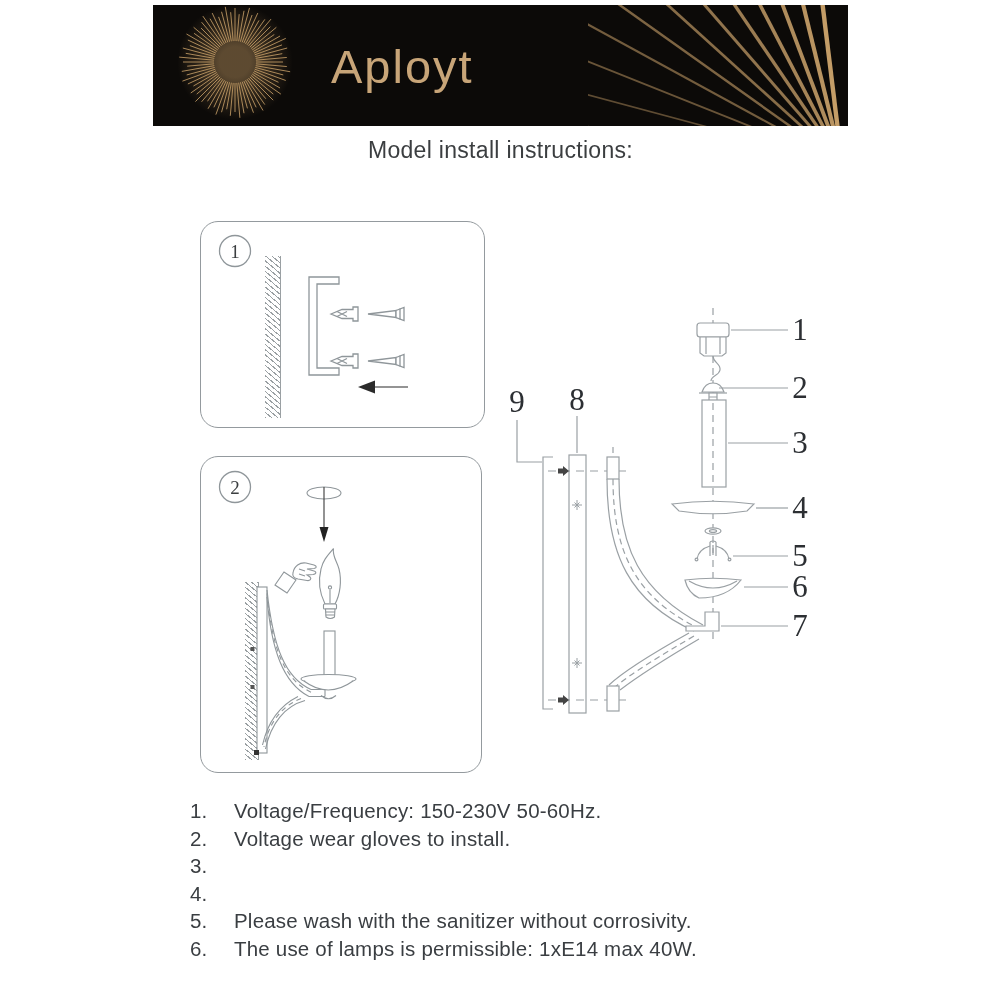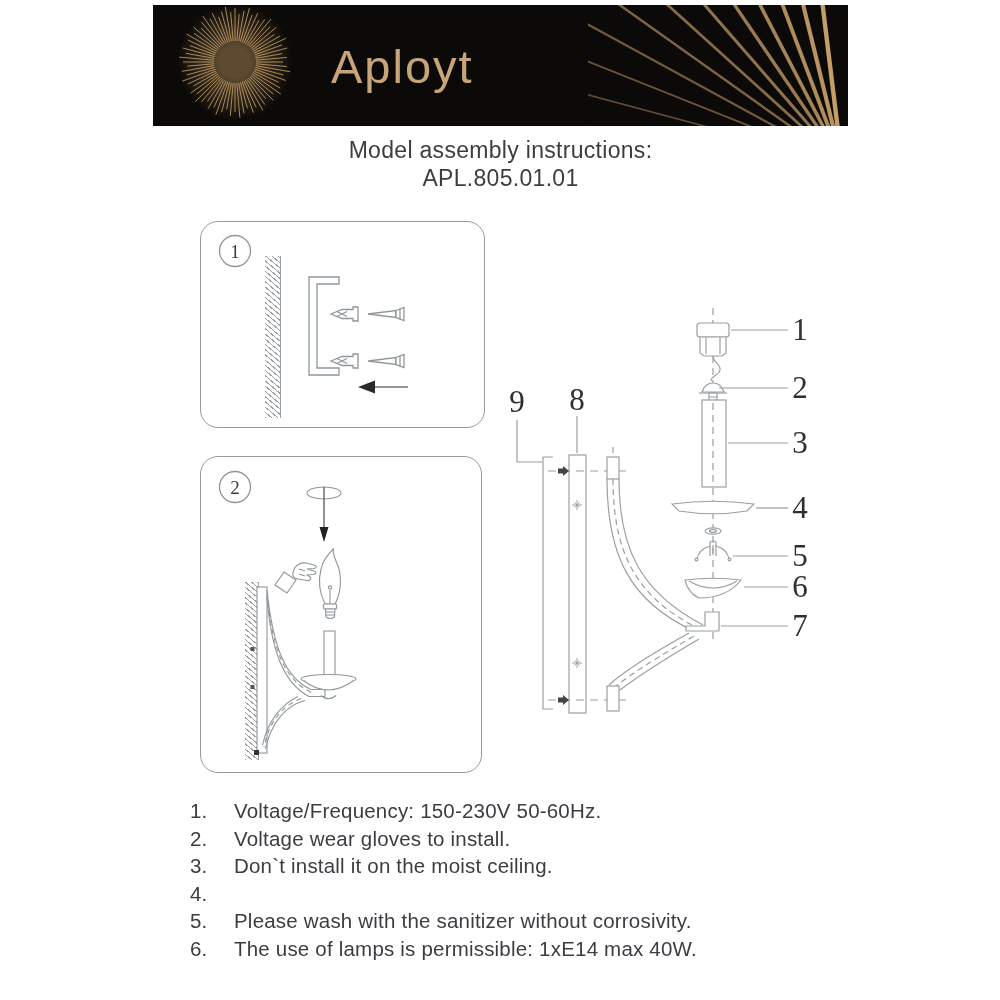--- a/index.html
+++ b/index.html
@@ -128,22 +128,21 @@
         <line x1="254" y1="158" x2="-64.54597640330252" y2="-130.83985340888574" stroke="#c49d67" stroke-width="2.72" opacity="0.6699999999999999"></line>
         <line x1="254" y1="158" x2="-96.50495216327823" y2="-91.090904107352" stroke="#c49d67" stroke-width="2.4400000000000004" opacity="0.615"></line>
         <line x1="254" y1="158" x2="-123.5326794340317" y2="-47.83749891446081" stroke="#c49d67" stroke-width="2.16" opacity="0.56"></line>
         <line x1="254" y1="158" x2="-145.24890555879279" y2="-1.688169286601152" stroke="#c49d67" stroke-width="1.88" opacity="0.505"></line>
         <line x1="254" y1="158" x2="-161.34810530429934" y2="46.70781060591597" stroke="#c49d67" stroke-width="1.6" opacity="0.44999999999999996"></line>
         <line x1="254" y1="158" x2="-171.60377929034928" y2="96.66955850662995" stroke="#c49d67" stroke-width="1.3200000000000003" opacity="0.395"></line>
       </svg>
   </div>
 
   <div class="title-block">
-    <div class="title-line">Model assembly instructions:</div>
-    <div class="title-line">APL.805.01.01</div>
+    <div class="title-line">Model install instructions:</div>
   </div>
 
   <div class="panel" id="panel1">
     <div class="hatch" id="hatch1"></div>
     <svg width="283" height="205" viewBox="0 0 283 205">
       <g stroke="#8f969a" fill="none" stroke-width="1.3">
         <circle cx="34" cy="29" r="15.5"></circle>
 
         <path d="M138,55 H108 V153 H138 V146 H116 V62 H138 Z" fill="#fff"></path>
 
@@ -336,21 +335,20 @@
       <span>Voltage/Frequency: 150-230V 50-60Hz.</span>
     </div>
     <div class="inst-row">
       <span class="inst-num">2.</span>
         <span class="inst-gap"></span>
       <span>Voltage wear gloves to install.</span>
     </div>
     <div class="inst-row">
       <span class="inst-num">3.</span>
         <span class="inst-gap"></span>
-      <span>Don`t install it on the moist ceiling.</span>
     </div>
     <div class="inst-row">
       <span class="inst-num">4.</span>
         <span class="inst-gap"></span>
     </div>
     <div class="inst-row">
       <span class="inst-num">5.</span>
         <span class="inst-gap"></span>
       <span>Please wash with the sanitizer without corrosivity.</span>
     </div>

